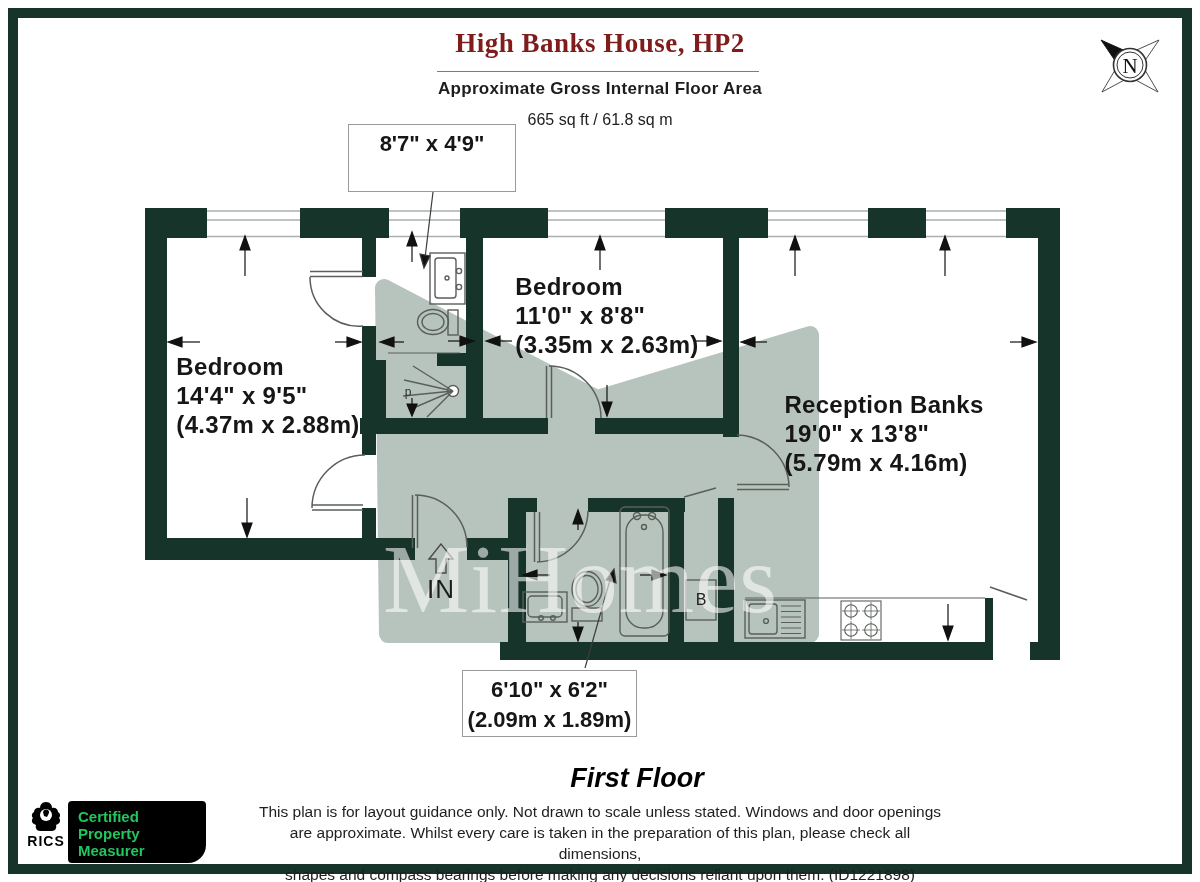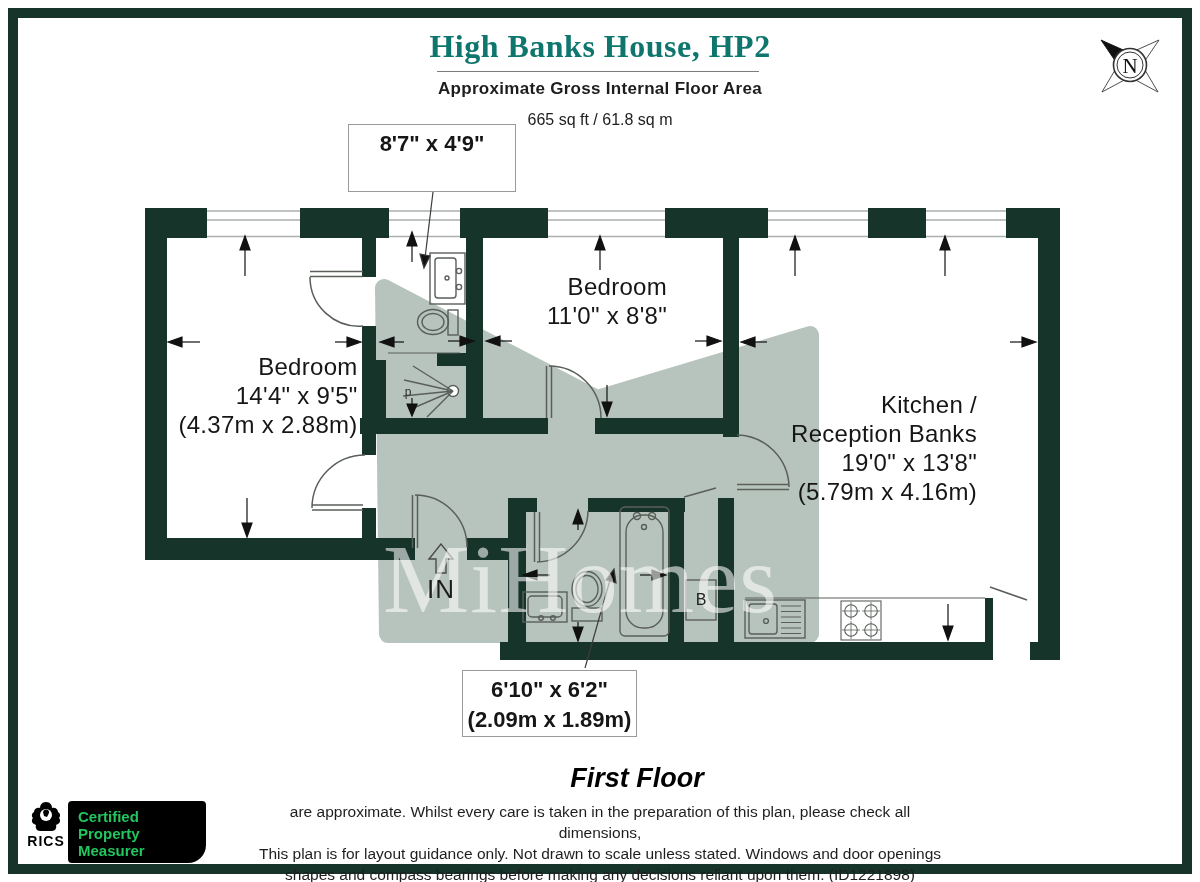--- a/index.html
+++ b/index.html
@@ -1,24 +1,24 @@
 <!DOCTYPE html>
 <html><head>
 <meta charset="utf-8">
 <style>
   html,body{margin:0;padding:0;background:#fff;}
   body{width:1200px;height:882px;position:relative;font-family:"Liberation Sans",sans-serif;overflow:hidden;}
   .abs{position:absolute;}
   .center{transform:translateX(-50%);white-space:nowrap;}
   #frame{position:absolute;left:8px;top:8px;right:8px;bottom:8px;border:10px solid #17342b;pointer-events:none;}
-  .title{font-family:"Liberation Serif",serif;font-weight:bold;font-size:32px;color:#0f766e;letter-spacing:.5px;}
+  .title{font-family:"Liberation Serif",serif;font-weight:bold;font-size:27px;color:#7f1d1d;letter-spacing:.5px;}
   .subtitle{font-weight:bold;font-size:17px;color:#1d1d1d;letter-spacing:.3px;}
   .areatxt{font-size:16px;color:#222;}
   .divider{height:1px;background:#7c7c7c;}
-  .roomlabel{font-weight:normal;font-size:24px;color:#161616;letter-spacing:.3px;line-height:29px;text-align:right;}
+  .roomlabel{font-weight:bold;font-size:24px;color:#161616;letter-spacing:.3px;line-height:29px;text-align:left;}
   .callout{background:#fff;border:1px solid #9a9a9a;text-align:center;font-weight:bold;font-size:22px;color:#161616;line-height:30px;padding-top:4px;box-sizing:border-box;}
   .watermark{font-family:"Liberation Serif",serif;font-size:97px;color:rgba(255,255,255,.58);letter-spacing:1px;white-space:nowrap;}
   .watermark .it{}
   .inlabel{font-size:26px;color:#1c1c1c;letter-spacing:1px;}
   .blabel{font-size:16px;color:#222;}
   .plabel{font-size:12px;color:#333;}
   .floorlabel{font-weight:bold;font-size:27px;color:#000;}
   .disclaimer{font-size:15.5px;color:#1e1e1e;text-align:center;line-height:21px;}
   .badge{background:#000;color:#22c55e;border-radius:4px 4px 18px 4px;padding:7px 10px;font-weight:bold;font-size:15px;line-height:17px;}
 </style>
@@ -255,44 +255,44 @@
 <div class="abs watermark" style="left:383px;top:524px;"><span class="it">Mi</span><span>Homes</span></div>
 
 <div class="abs center roomlabel" style="left:268px;top:352px;">
   <div>Bedroom</div>
   <div>14'4" x 9'5"</div>
   <div>(4.37m x 2.88m)</div>
 </div>
 <div class="abs center roomlabel" style="left:607px;top:272px;">
   <div>Bedroom</div>
   <div>11'0" x 8'8"</div>
+  <div>(3.35m x 2.63m)</div>
 </div>
 <div class="abs center roomlabel" style="left:884px;top:390px;">
-  <div>Kitchen /</div>
   <div>Reception Banks</div>
   <div>19'0" x 13'8"</div>
   <div>(5.79m x 4.16m)</div>
 </div>
 
 <div class="abs callout" style="left:348px;top:124px;width:168px;height:68px;">
   <div>8'7" x 4'9"</div>
 </div>
 <div class="abs callout" style="left:462px;top:670px;width:175px;height:67px;">
   <div>6'10" x 6'2"</div>
   <div>(2.09m x 1.89m)</div>
 </div>
 
 <div class="abs center inlabel" style="left:441px;top:574px;">IN</div>
 <div class="abs center blabel" style="left:701px;top:591px;">B</div>
 <div class="abs center plabel" style="left:408px;top:385px;">p</div>
 
 <div class="abs center floorlabel" style="left:637px;top:763px;font-style:italic;">First Floor</div>
 <div class="abs disclaimer" style="left:250px;top:801px;width:700px;">
+  <div>This plan is for layout guidance only. Not drawn to scale unless stated. Windows and door openings</div>
   <div>are approximate. Whilst every care is taken in the preparation of this plan, please check all dimensions,</div>
-  <div>This plan is for layout guidance only. Not drawn to scale unless stated. Windows and door openings</div>
   <div>shapes and compass bearings before making any decisions reliant upon them. (ID1221898)</div>
 </div>
 
 <svg class="abs" style="left:24px;top:800px;" width="44" height="48" viewBox="0 0 44 48">
   <g fill="#000">
     <path d="M22,2 c-4,0 -6,3 -6,6 c-3,-1 -6,1 -6,4 c-2,1 -3,4 -1,6 c-2,2 -1,5 1,6 l2,1 c-1,3 1,6 4,6 l12,0 c3,0 5,-3 4,-6 l2,-1 c2,-1 3,-4 1,-6 c2,-2 1,-5 -1,-6 c0,-3 -3,-5 -6,-4 c0,-3 -2,-6 -6,-6 z"></path>
     <circle cx="22" cy="15" r="6" fill="#fff"></circle>
     <path d="M19,12 a3,3 0 1,1 6,1 l-2,4 l-3,-1 z"></path>
   </g>
   <text x="22" y="46" text-anchor="middle" font-family="Liberation Sans, sans-serif" font-weight="bold" font-size="14" fill="#000" letter-spacing="1">RICS</text>

